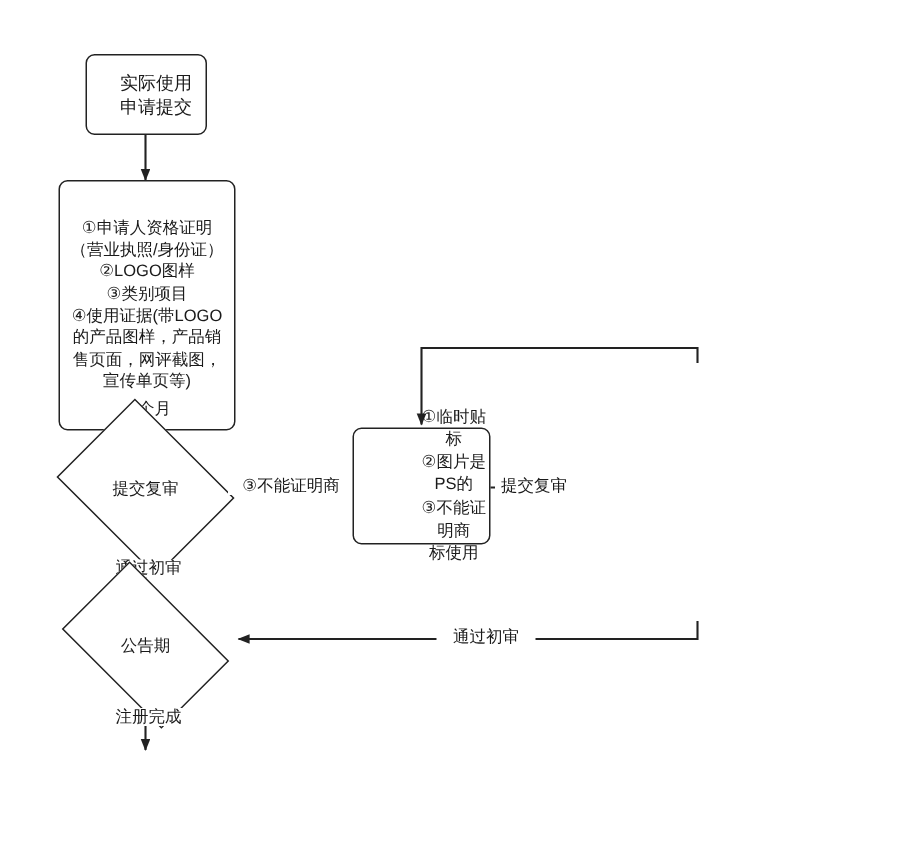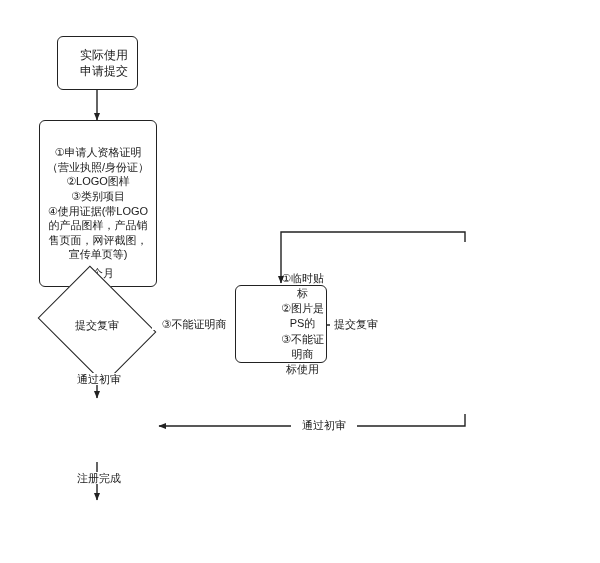--- a/index.html
+++ b/index.html
@@ -115,17 +115,21 @@
 标使用</span>
   </div>
 
   <div class="edge-label" style="left:330px;top:318px;width:48px;">提交复审</div>
 
 
   <div class="edge-label" style="left:66px;top:373px;width:62px;">通过初审</div>
 
   <div class="edge-label" style="left:291px;top:419px;width:62px;">通过初审</div>
 
+  <div class="node diamond" style="left:50px;top:398px;width:94px;height:64px;font-size:11px;">
+    <div class="dshape"></div>
+    <span class="dlabel">公告期</span>
+  </div>
 
   <div class="edge-label" style="left:66px;top:472px;width:62px;">注册完成</div>
 
 
 </div>
 
 </body></html>

